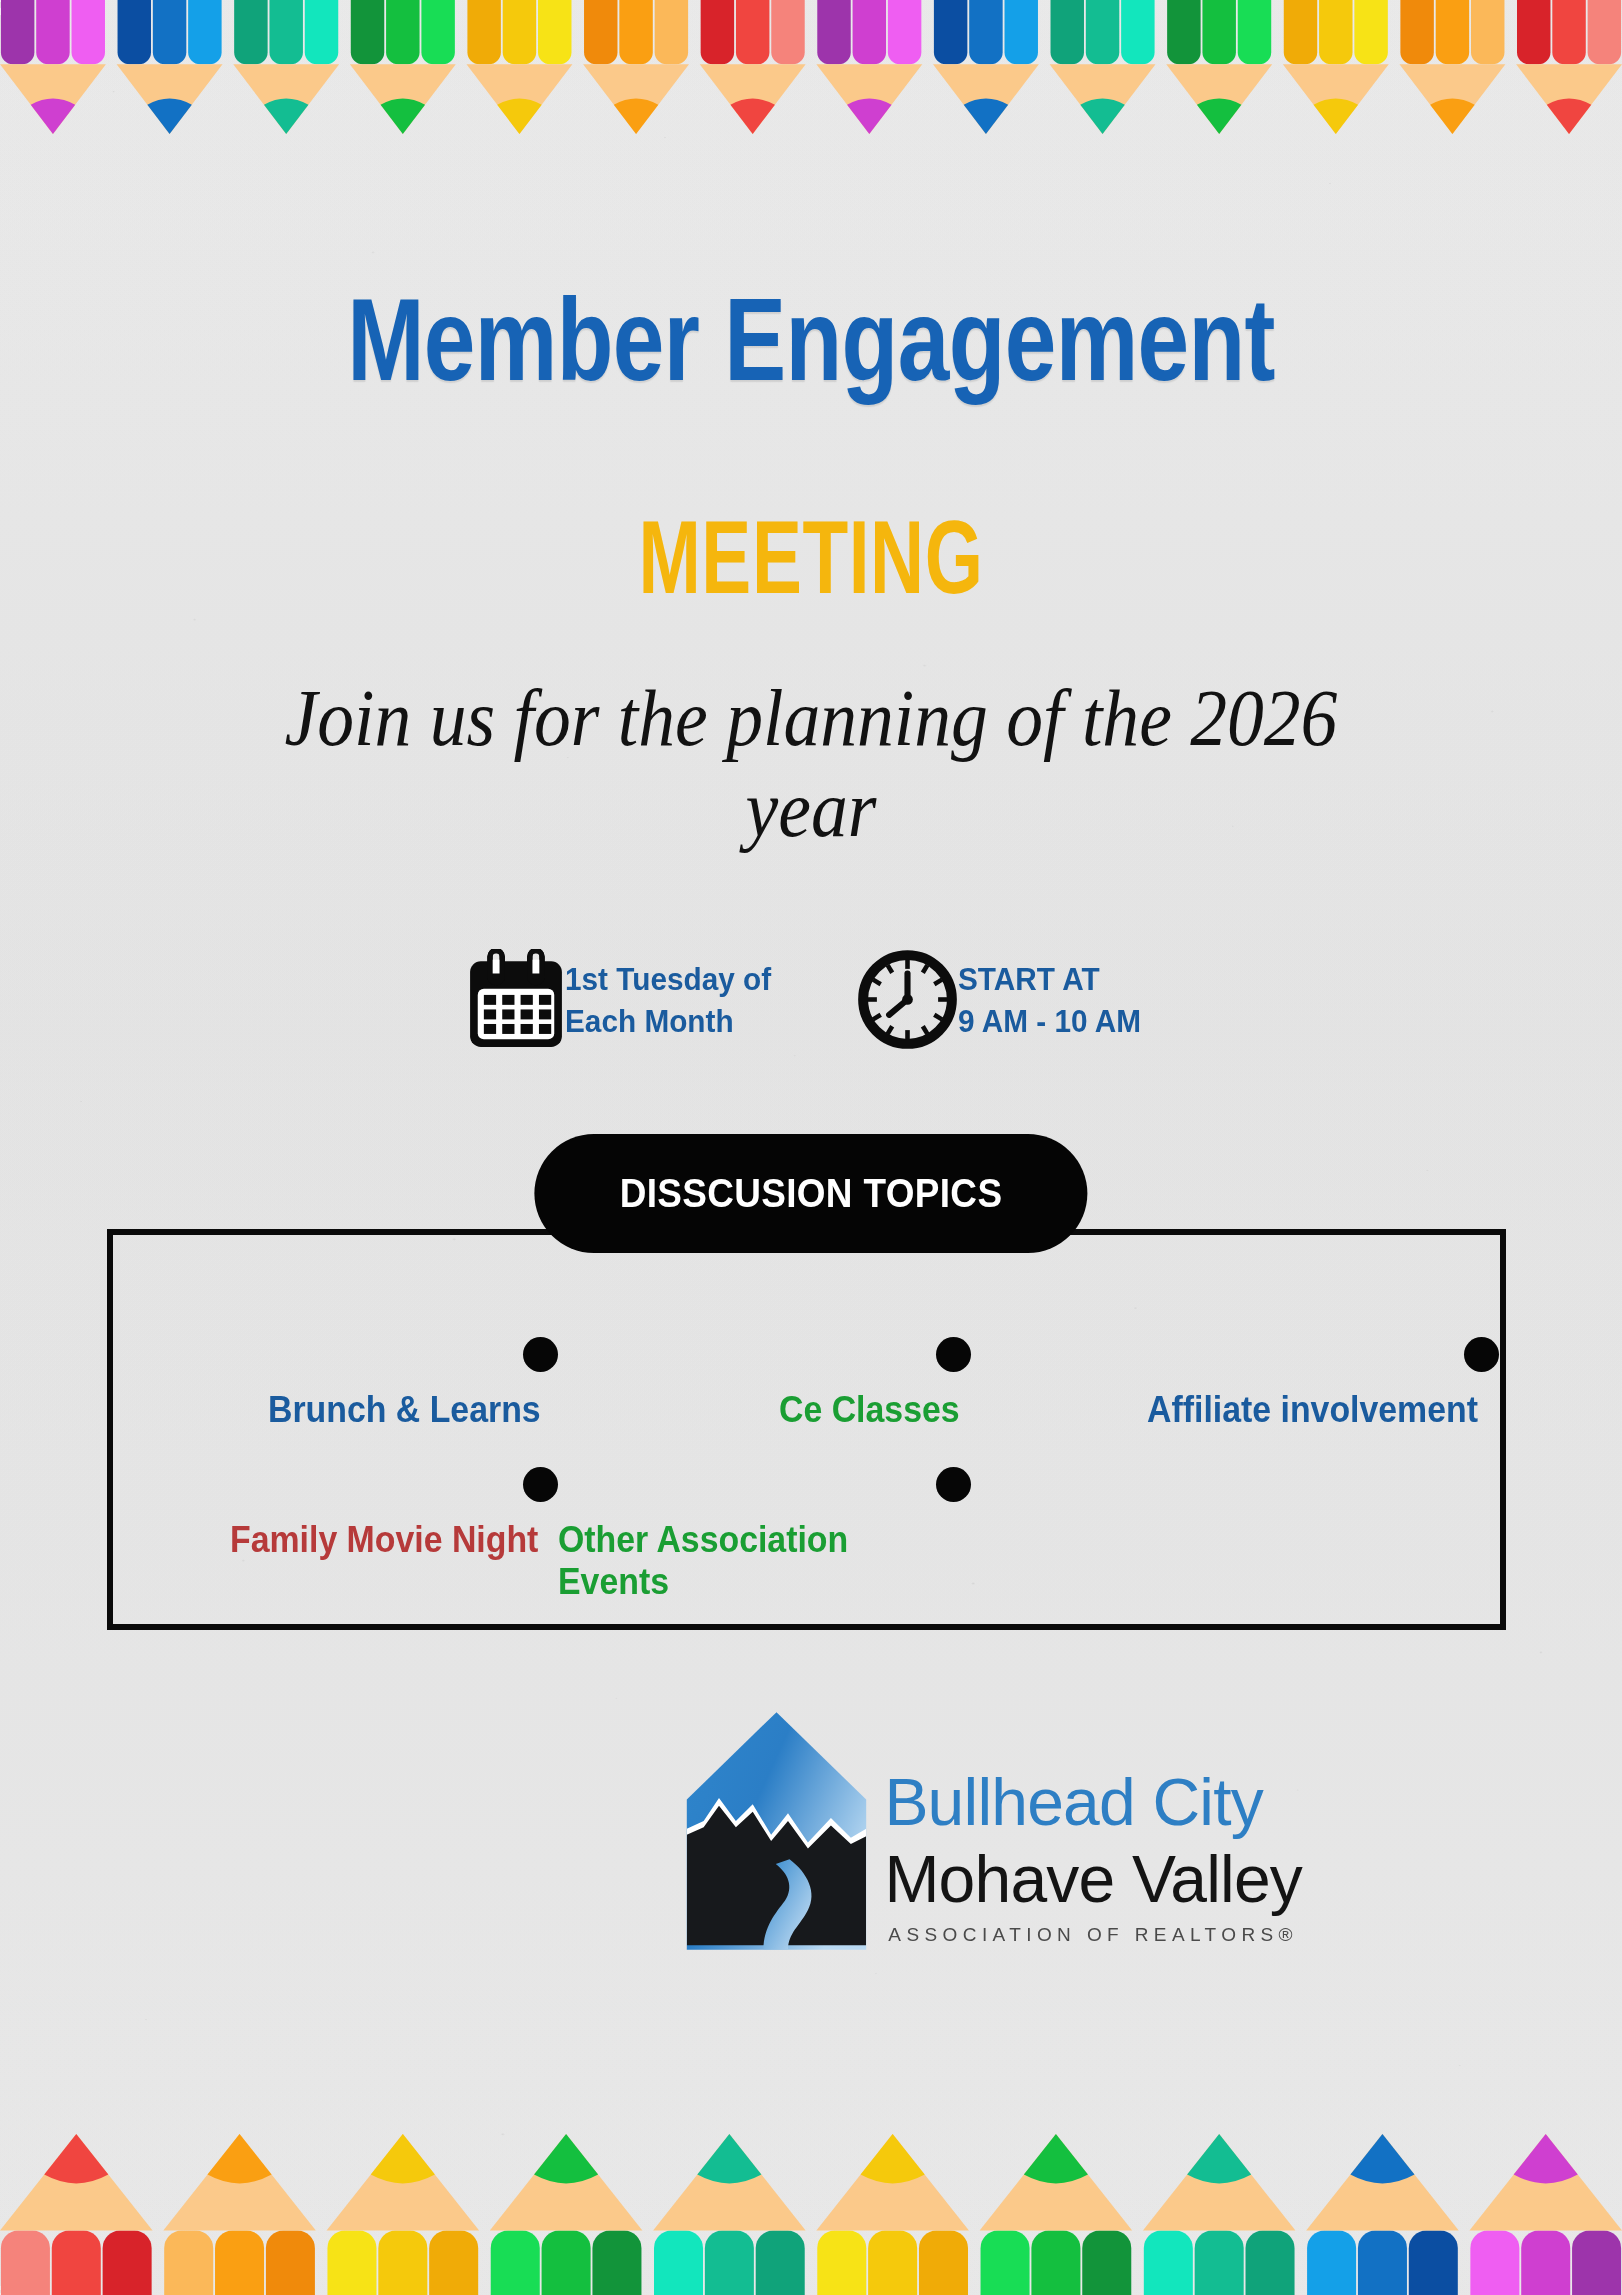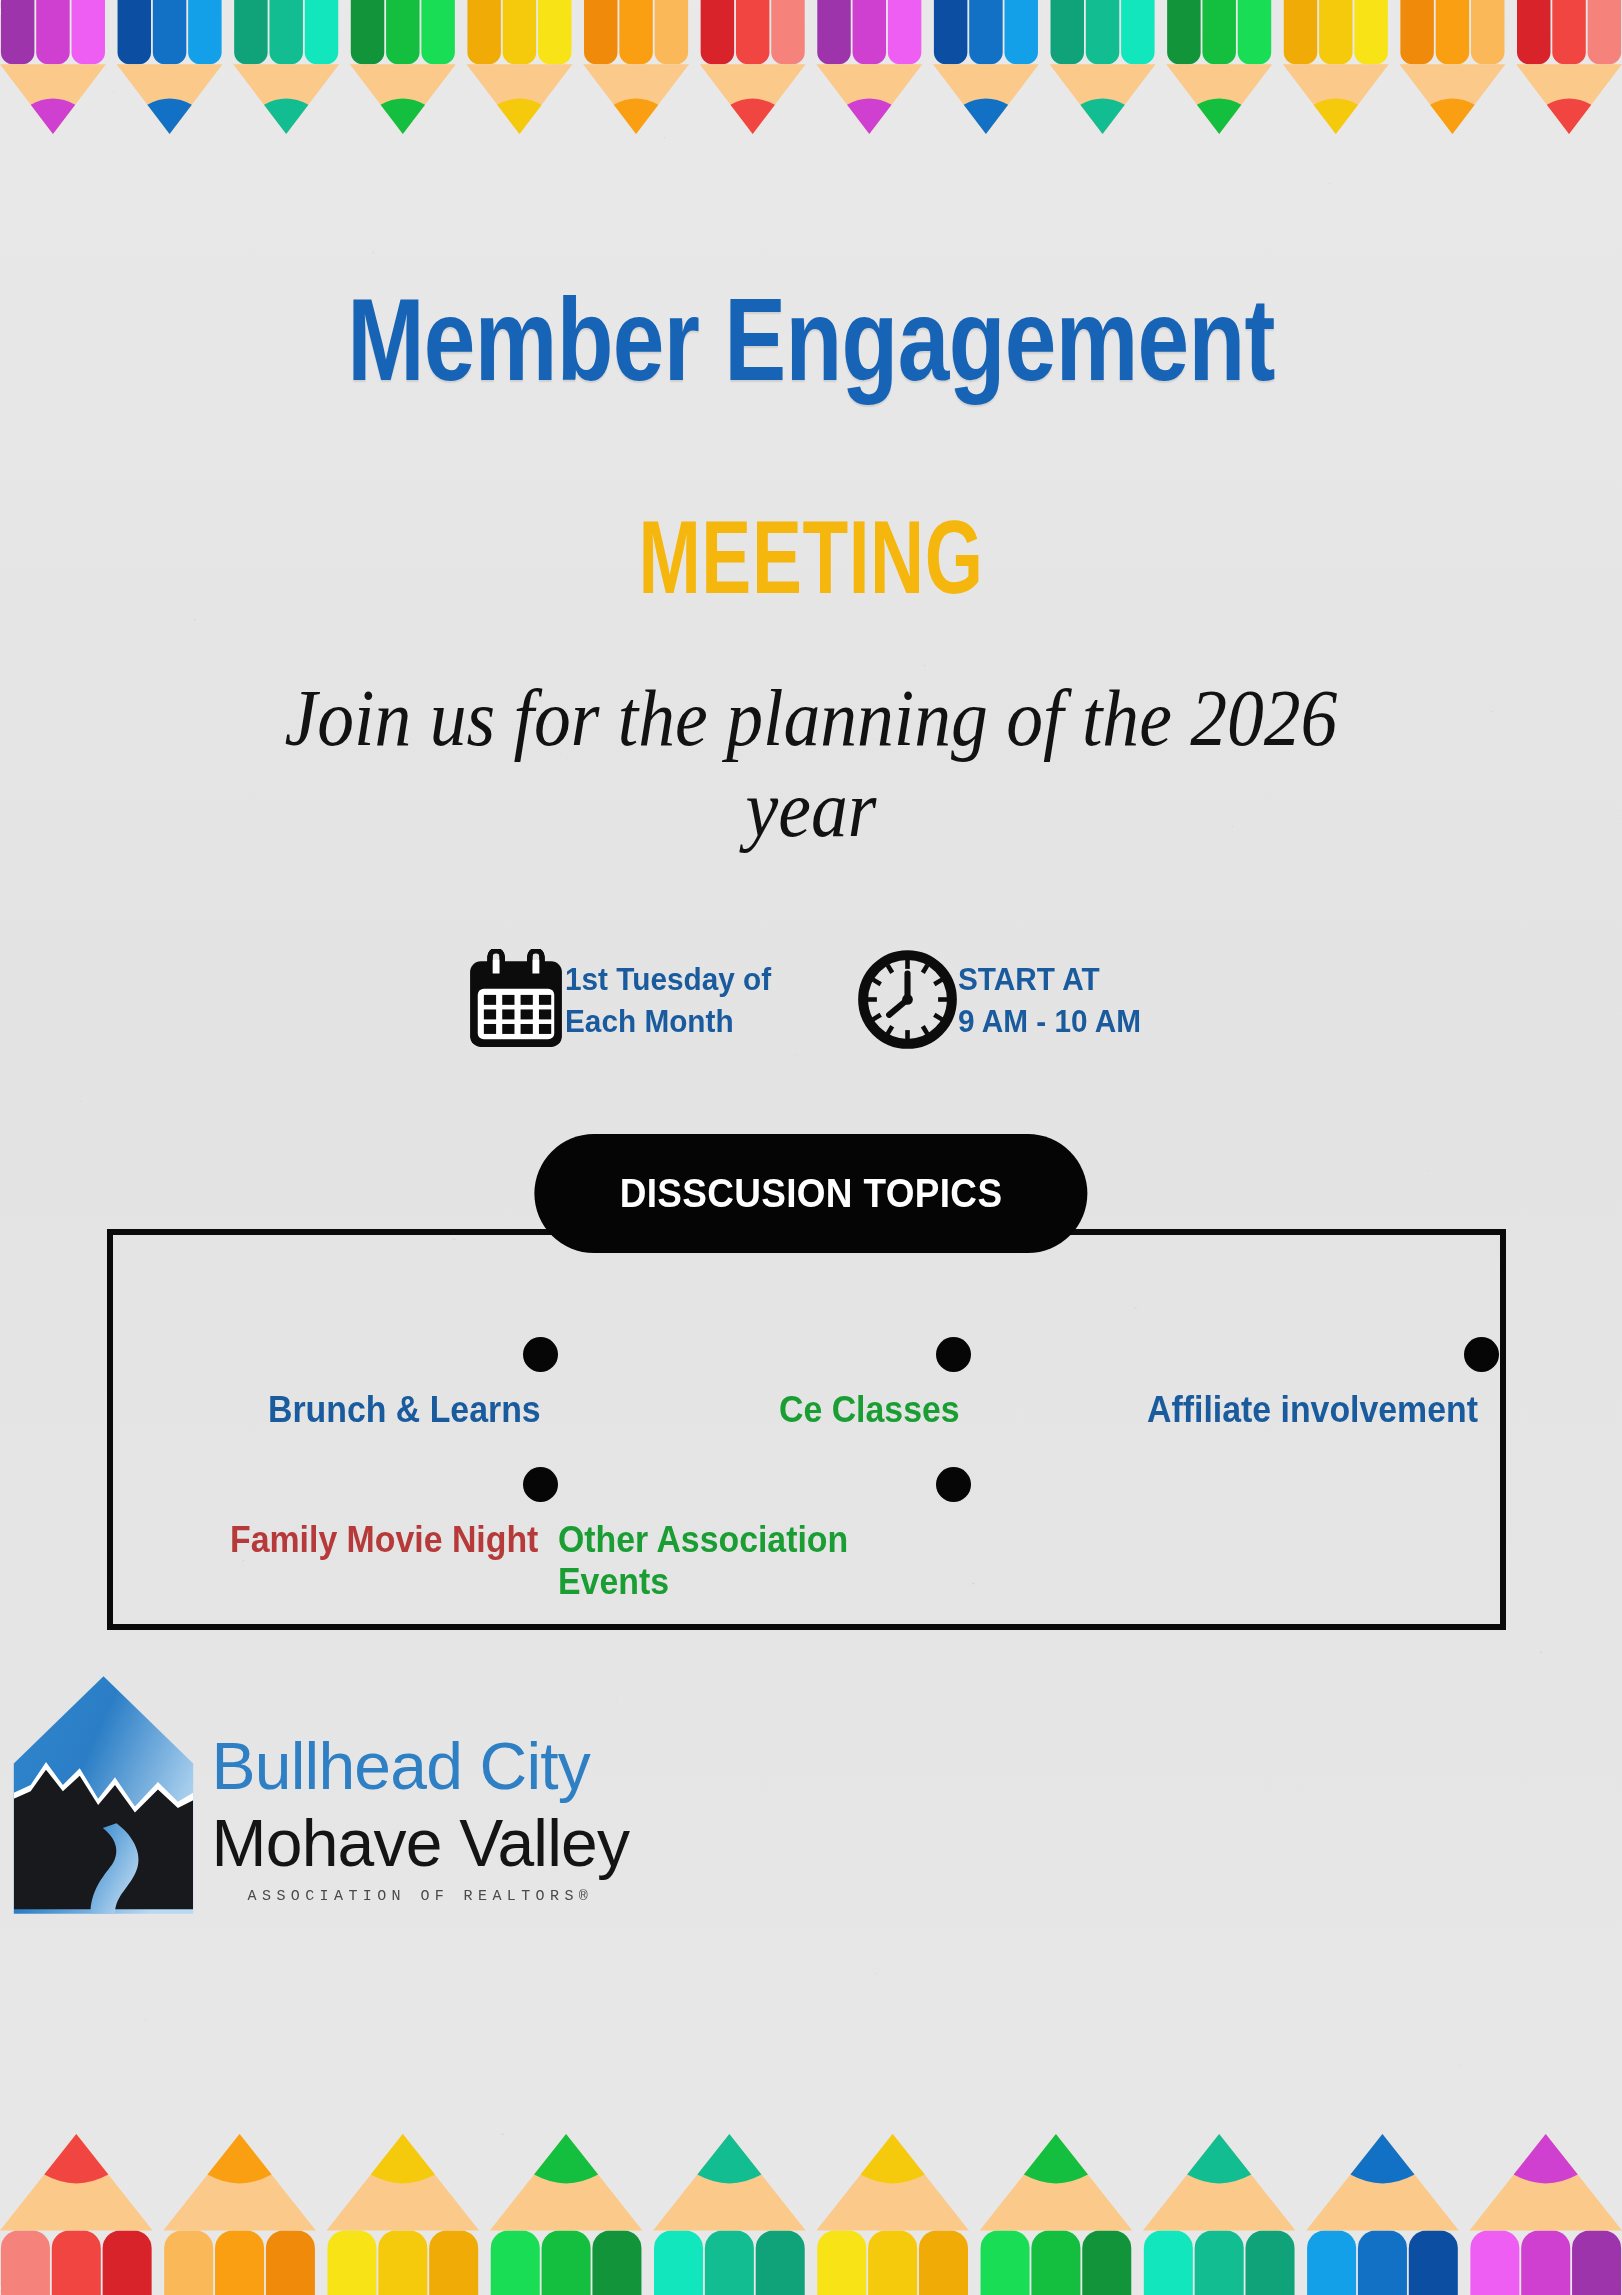--- a/index.html
+++ b/index.html
@@ -174,43 +174,43 @@
     transform:scaleX(.94);
     transform-origin:left top;
   }
   .topic-label.c-blue  { color:#1a5b9e; }
   .topic-label.c-red   { color:#b63a3a; }
   .topic-label.c-green { color:#1a9e33; }
 
   
   .logo-wrap {
     position:absolute;
-    top:1670px; left:0; width:1302px;
-    display:flex; justify-content:flex-start; align-items:flex-start;
+    top:1706px; left:0; width:1302px;
+    display:flex; justify-content:flex-end; align-items:flex-start;
     z-index:6;
   }
   .logo-inner { display:flex; align-items:flex-start; gap:4.6px; }
   .logo-mark { flex:0 0 auto; }
   .logo-words { display:flex; flex-direction:column; padding-top:63px; }
   .logo-line1 {
     font-family:"Liberation Sans", sans-serif;
     font-size:66px; font-weight:normal;
     color:#2e7fc4; line-height:1.0;
     letter-spacing:-0.8px;
   }
   .logo-line2 {
     font-family:"Liberation Sans", sans-serif;
     font-size:66px; font-weight:normal;
     color:#141414; line-height:1.02;
     letter-spacing:-0.8px;
     margin-top:11px;
   }
   .logo-line3 {
-    font-family:Liberation Mono, monospace;
-    font-size:15px; font-weight:normal;
+    font-family:Liberation Sans, sans-serif;
+    font-size:19px; font-weight:normal;
     color:#4a4a4a;
     letter-spacing:5.4px;
     margin-top:10.7px;
     text-align:center;
   }
 </style>
 </head>
 <body>
 
 <div id="poster">

